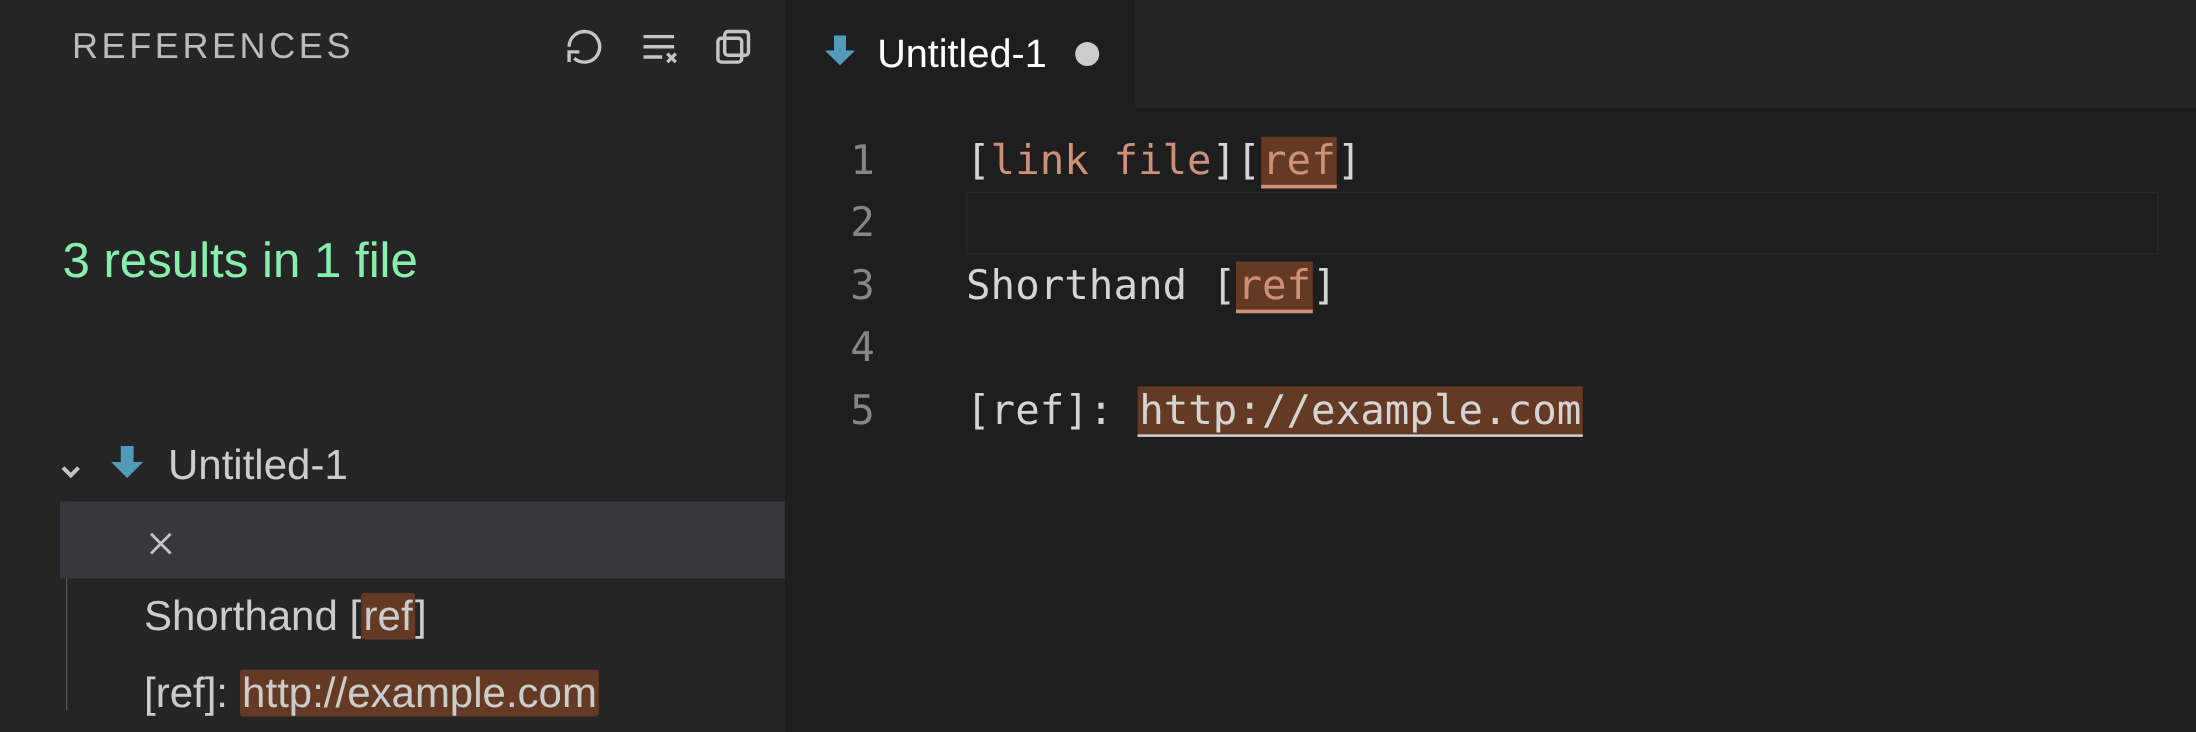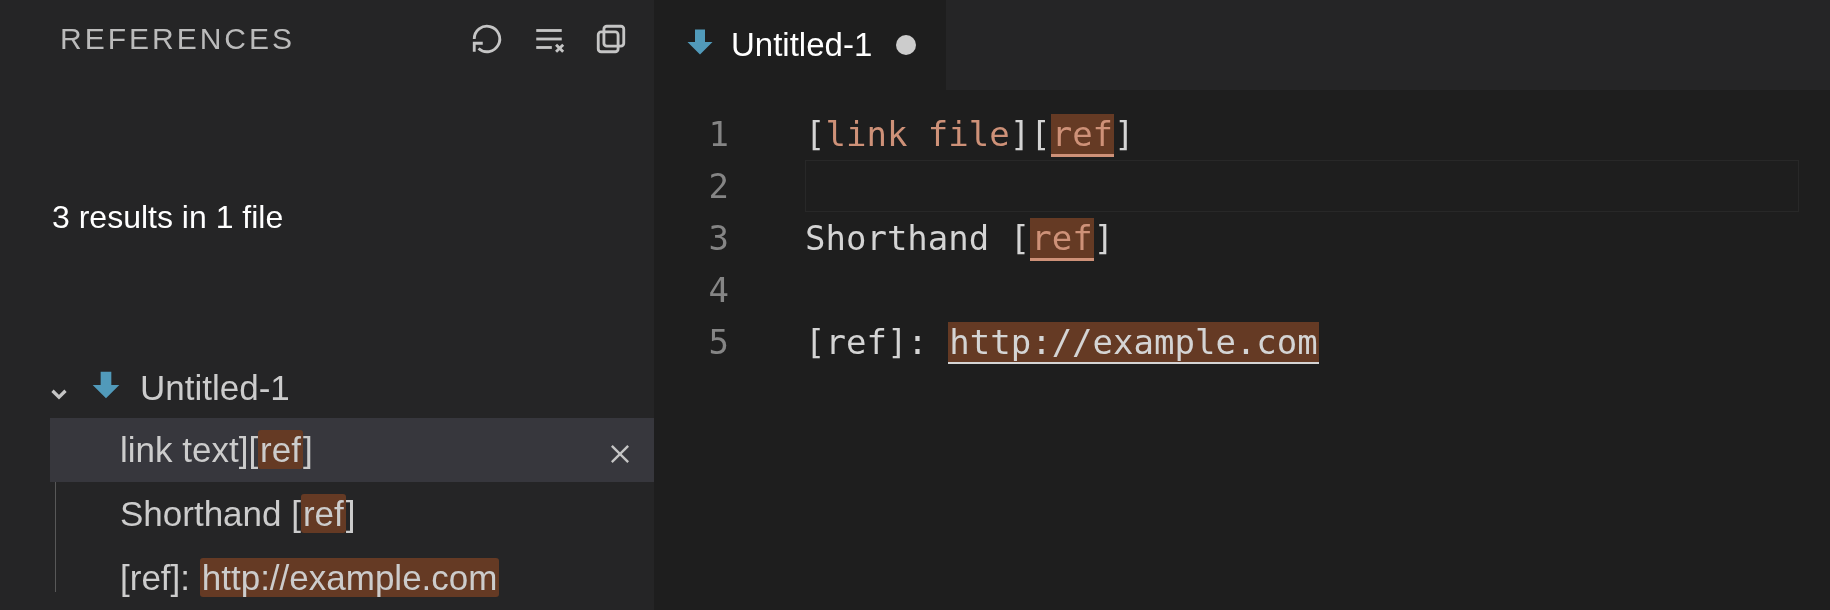--- a/index.html
+++ b/index.html
@@ -47,22 +47,22 @@
     width: 34px;
     height: 34px;
     color: #c5c5c5;
     display: flex;
     align-items: center;
     justify-content: center;
     cursor: pointer;
   }
   .action-icon svg { width: 100%; height: 100%; }
   .results-summary {
-    font-size: 32px;
-    color: #ffffff;
+    font-size: 41px;
+    color: #86efac;
     padding: 18px 0 20px 52px;
   }
   .tree {
     display: flex;
     flex-direction: column;
   }
   .tree-file {
     display: flex;
     align-items: center;
     gap: 18px;
@@ -252,21 +252,20 @@
         <span class="file-icon">
           <svg viewBox="0 0 24 28">
               <path d="M12 2 L22 12 L16 12 L16 22 L8 22 L8 12 L2 12 Z" transform="rotate(180 12 12)" fill="#519aba"></path>
             </svg>
         </span>
         <span>Untitled-1</span>
       </div>
 
       <div class="tree-items" id="tree-items">
           <div class="tree-item selected">
-            <span class="tree-item-text">link text][<span class="hl">ref</span>]</span>
             <span class="close-x"><svg viewBox="0 0 24 24" fill="none" stroke="currentColor" stroke-width="2">
                 <line x1="5" y1="5" x2="19" y2="19"></line>
                 <line x1="19" y1="5" x2="5" y2="19"></line>
               </svg></span>
           </div>
           <div class="tree-item">
             <span class="tree-item-text">Shorthand [<span class="hl">ref</span>]</span>
           </div>
           <div class="tree-item">
             <span class="tree-item-text">[ref]: <span class="hl">http://example.com</span></span>

